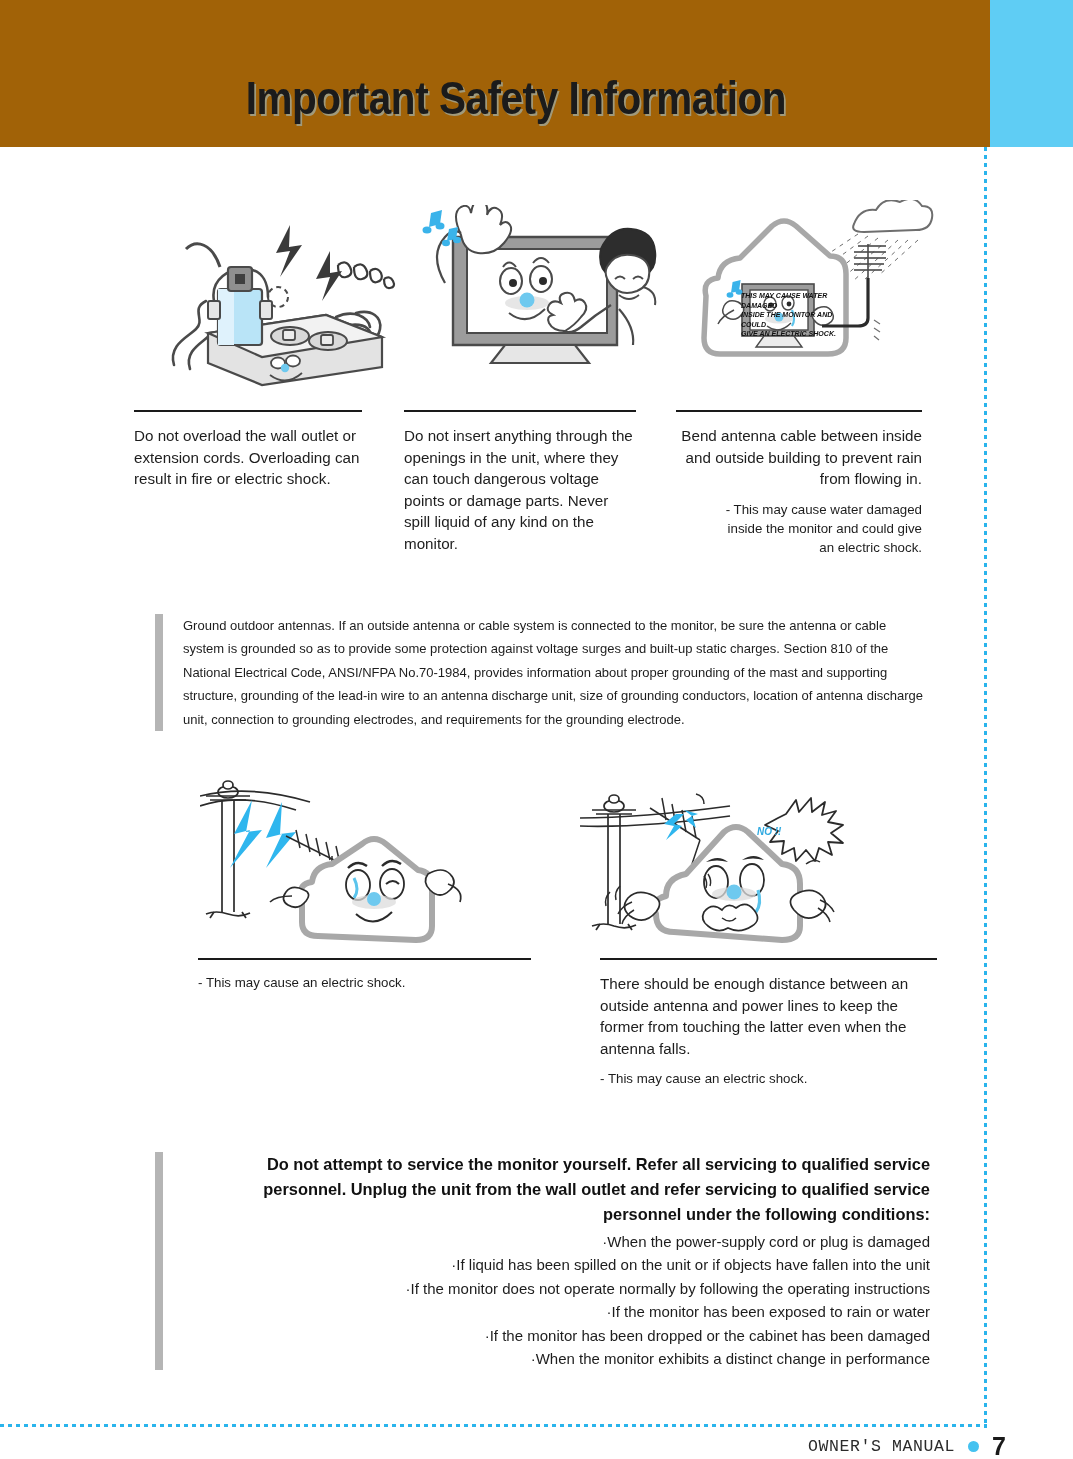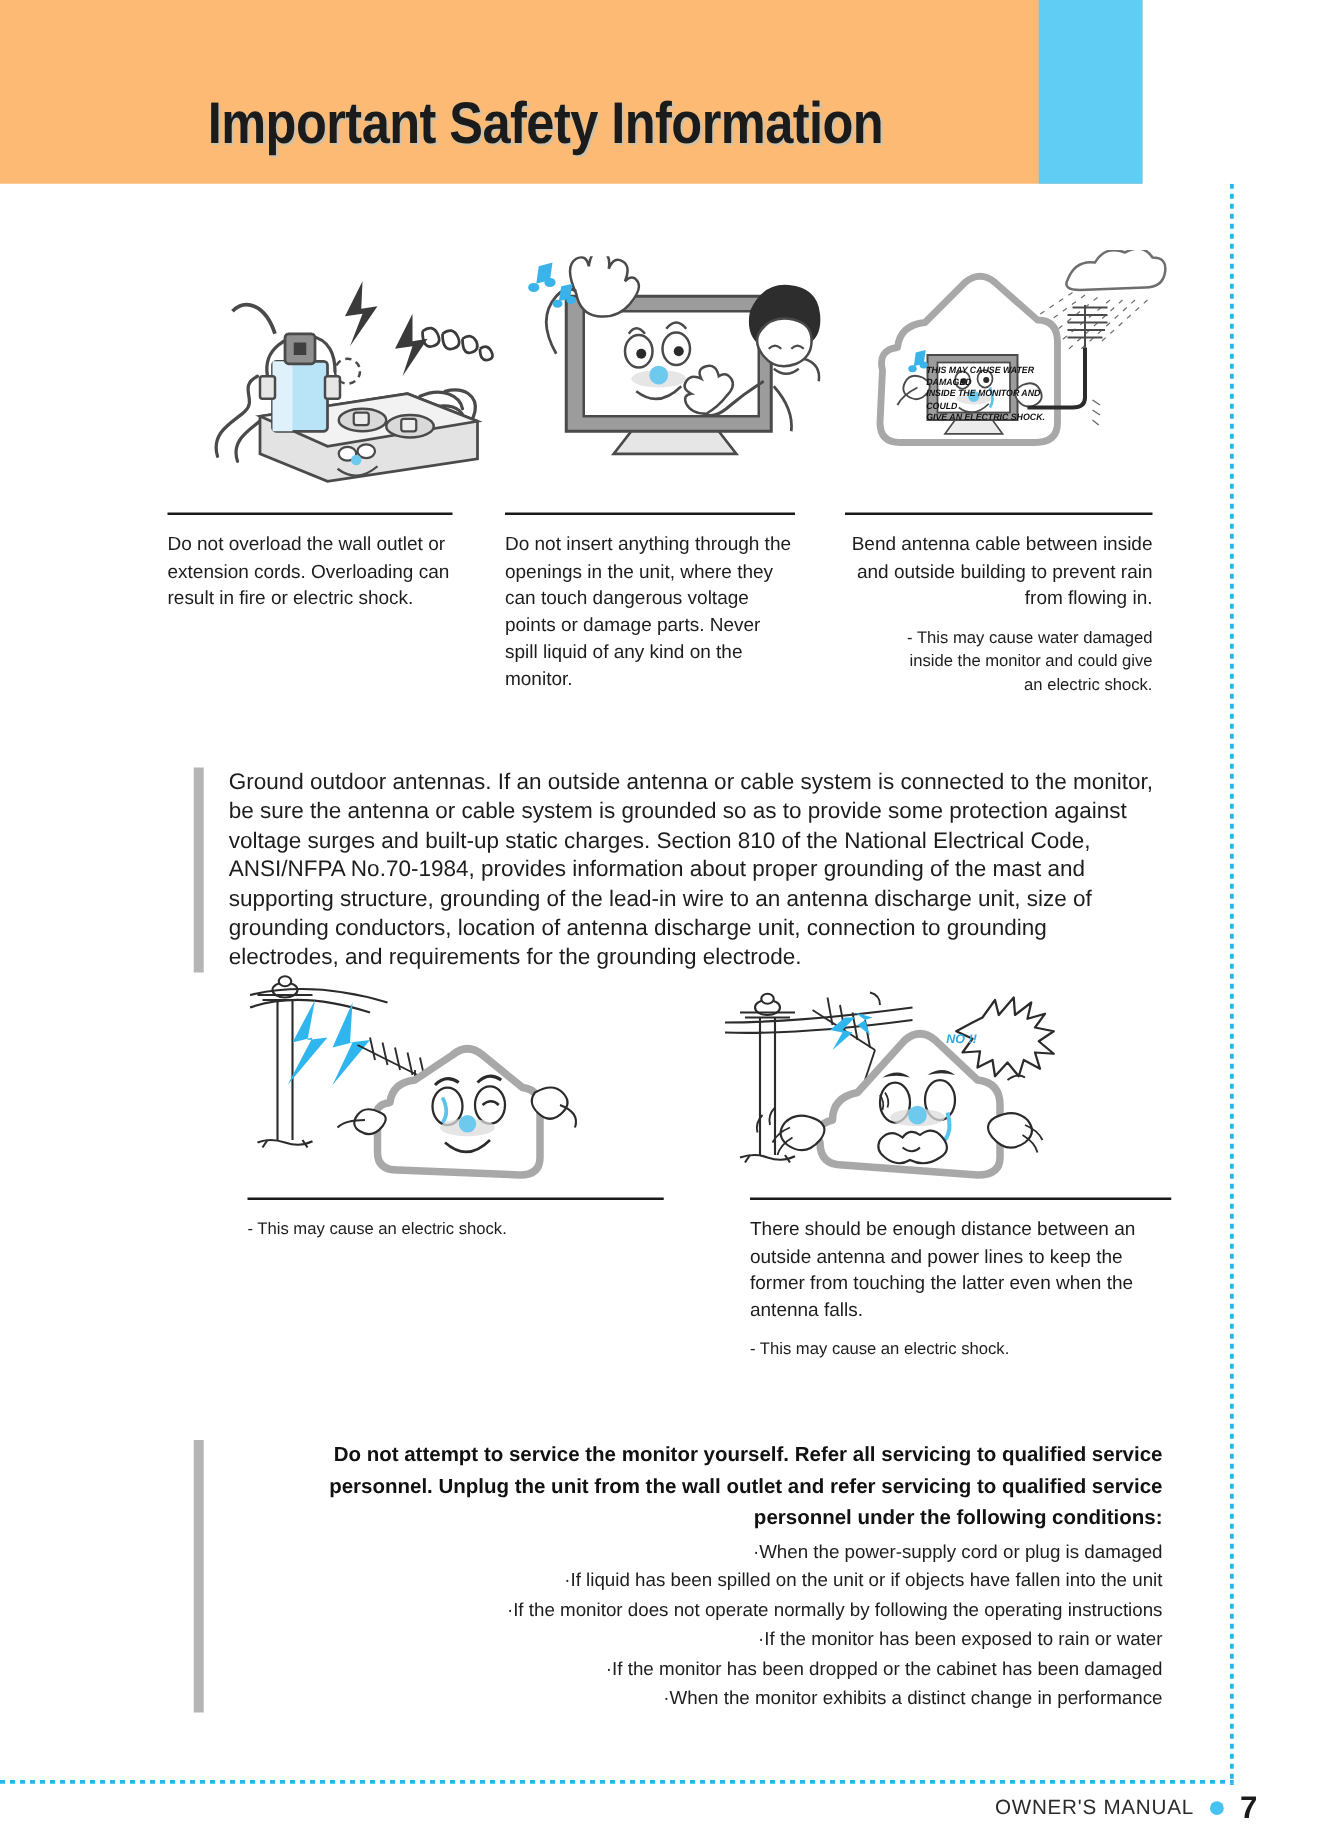--- a/index.html
+++ b/index.html
@@ -13,22 +13,22 @@
     position: relative;
     font-family: "Liberation Sans", sans-serif;
     color: #1a1a1a;
     overflow: hidden;
   }
 
   
   .header {
     position: absolute;
     left: 0; top: 0;
-    width: 914px; height: 147px;
-    background: #fdba74;
+    width: 1073px; height: 147px;
+    background: #a16207;
   }
   .header-strip {
     position: absolute;
     right: 0; top: 0;
     width: 83px; height: 147px;
     background: #5fcdf4;
   }
   .page-title {
     position: absolute;
     left: 0; right: 0;
@@ -69,21 +69,21 @@
     position: absolute;
     left: 0; top: 1432px;
     width: 1006px;
     text-align: right;
     display: flex;
     justify-content: flex-end;
     align-items: center;
     gap: 13px;
   }
   .footer-label {
-    font-family: Liberation Sans, sans-serif;
+    font-family: Liberation Mono, monospace;
     font-size: 16.5px;
     letter-spacing: 0.6px;
     color: #2b2b2b;
   }
   .footer-dot {
     width: 11px; height: 11px;
     border-radius: 50%;
     background: #45c2f0;
     display: inline-block;
   }
@@ -123,21 +123,21 @@
   }
   .note-bar {
     width: 8px;
     background: #b5b5b5;
     flex: 0 0 8px;
   }
   .note-body {
     padding-left: 20px;
   }
   .note-para {
-    font-size: 18px;
+    font-size: 13px;
     line-height: 23.4px;
     color: #1d1d1d;
   }
   .note-head {
     font-size: 16.4px;
     line-height: 25px;
     font-weight: bold;
     color: #111;
   }
   .note-bullets {

